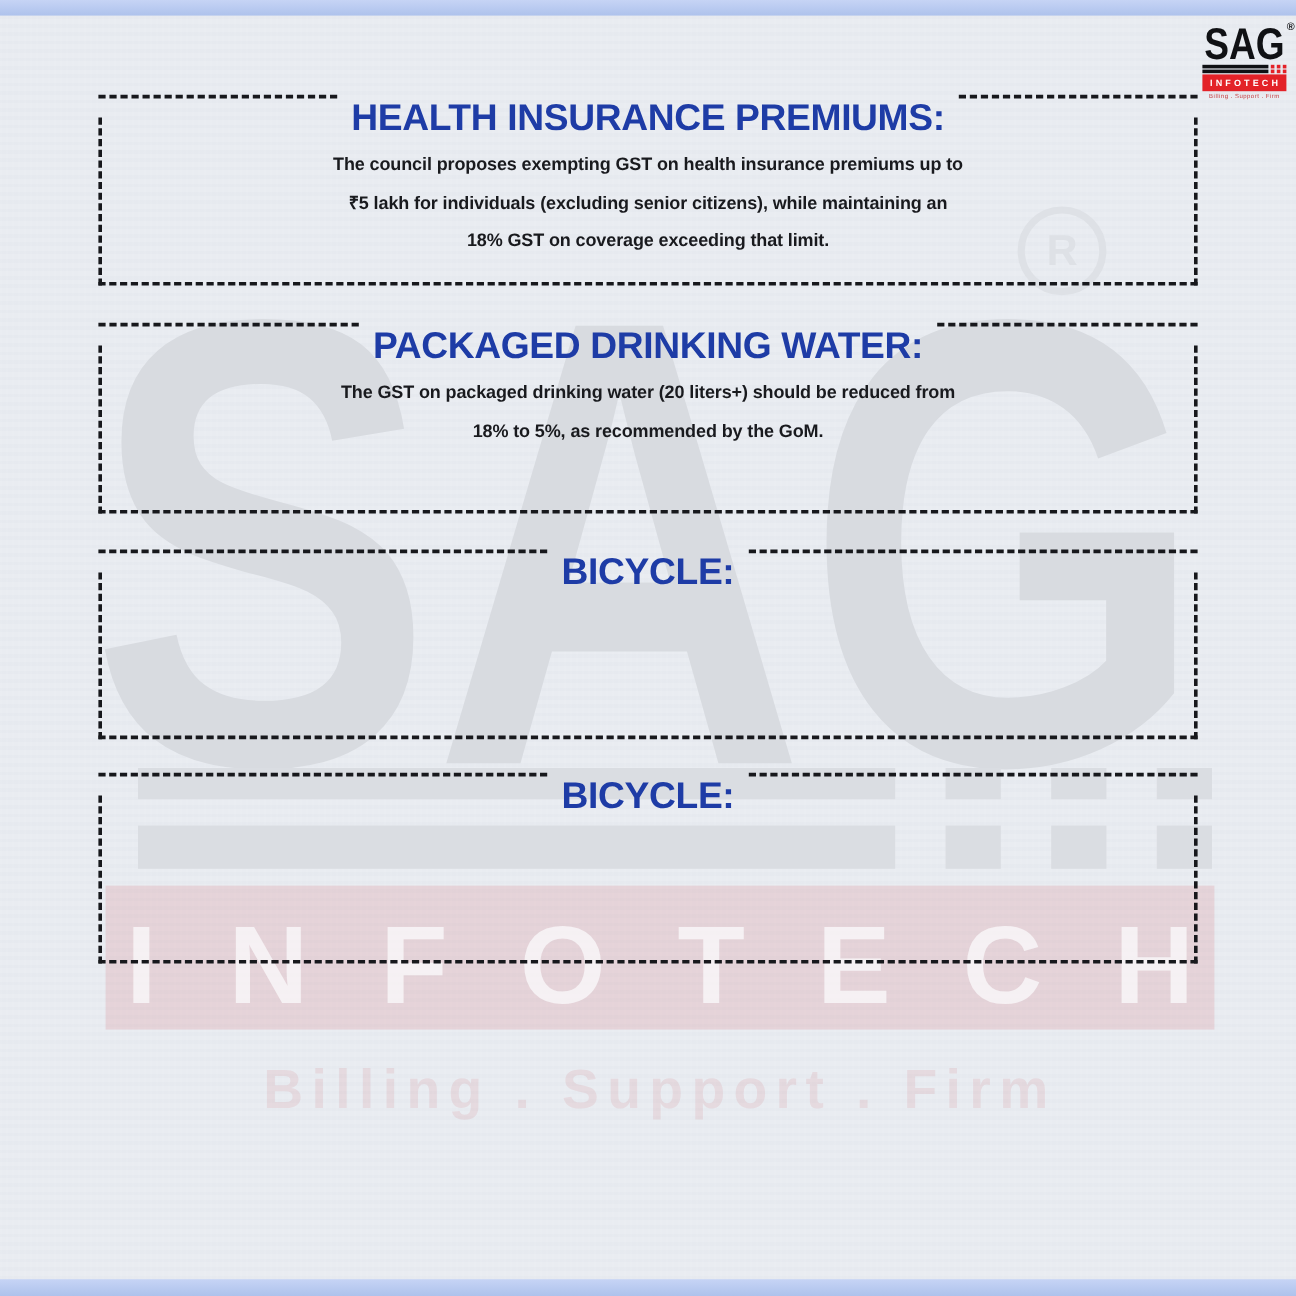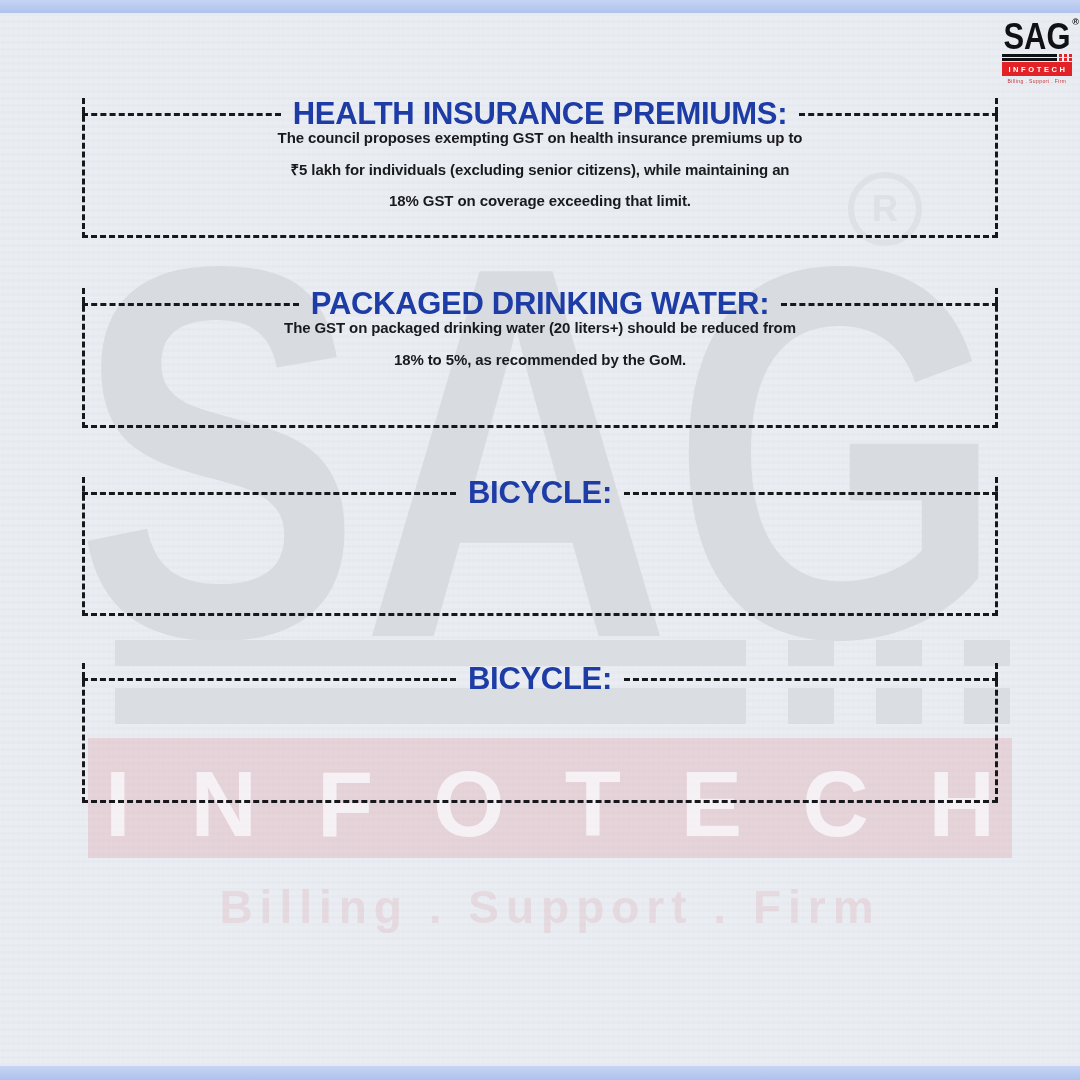--- a/index.html
+++ b/index.html
@@ -54,22 +54,22 @@
               color:rgba(198,62,66,.10);letter-spacing:7px;text-align:center;white-space:nowrap;overflow:hidden;}
 
   
   .boxes{position:absolute;left:82px;width:916px;top:0;height:100%;z-index:2;}
   .box{position:absolute;left:0;right:0;border:3px dashed var(--dash);border-top:none;box-sizing:border-box;}
   .b0{top:98px;height:140px;}
   .b1{top:288px;height:140px;}
   .b2{top:477px;height:139px;}
   .b3{top:663px;height:140px;}
   .b4{top:855px;height:140px;}
-  .titlebar{position:absolute;left:-3px;right:-3px;top:16px;transform:translateY(-50%);
-            display:flex;align-items:center;gap:8px;}
+  .titlebar{position:absolute;left:-3px;right:-3px;top:0;transform:translateY(-50%);
+            display:flex;align-items:flex-start;gap:8px;}
   .titlebar::before,.titlebar::after{content:"";flex:1 1 0;border-top:3px dashed var(--dash);}
   .title{margin:0;font-size:31px;font-weight:bold;color:var(--title-blue);
          letter-spacing:-.3px;white-space:nowrap;padding:0 4px;line-height:38px;}
   .bodytext{margin:0;padding:24px 12px 0;text-align:center;font-weight:bold;font-size:15px;
             line-height:31.5px;color:var(--body-ink);white-space:pre-line;letter-spacing:-.1px;}
 </style>
 </head>
 <body>
 
 <div class="canvas">

